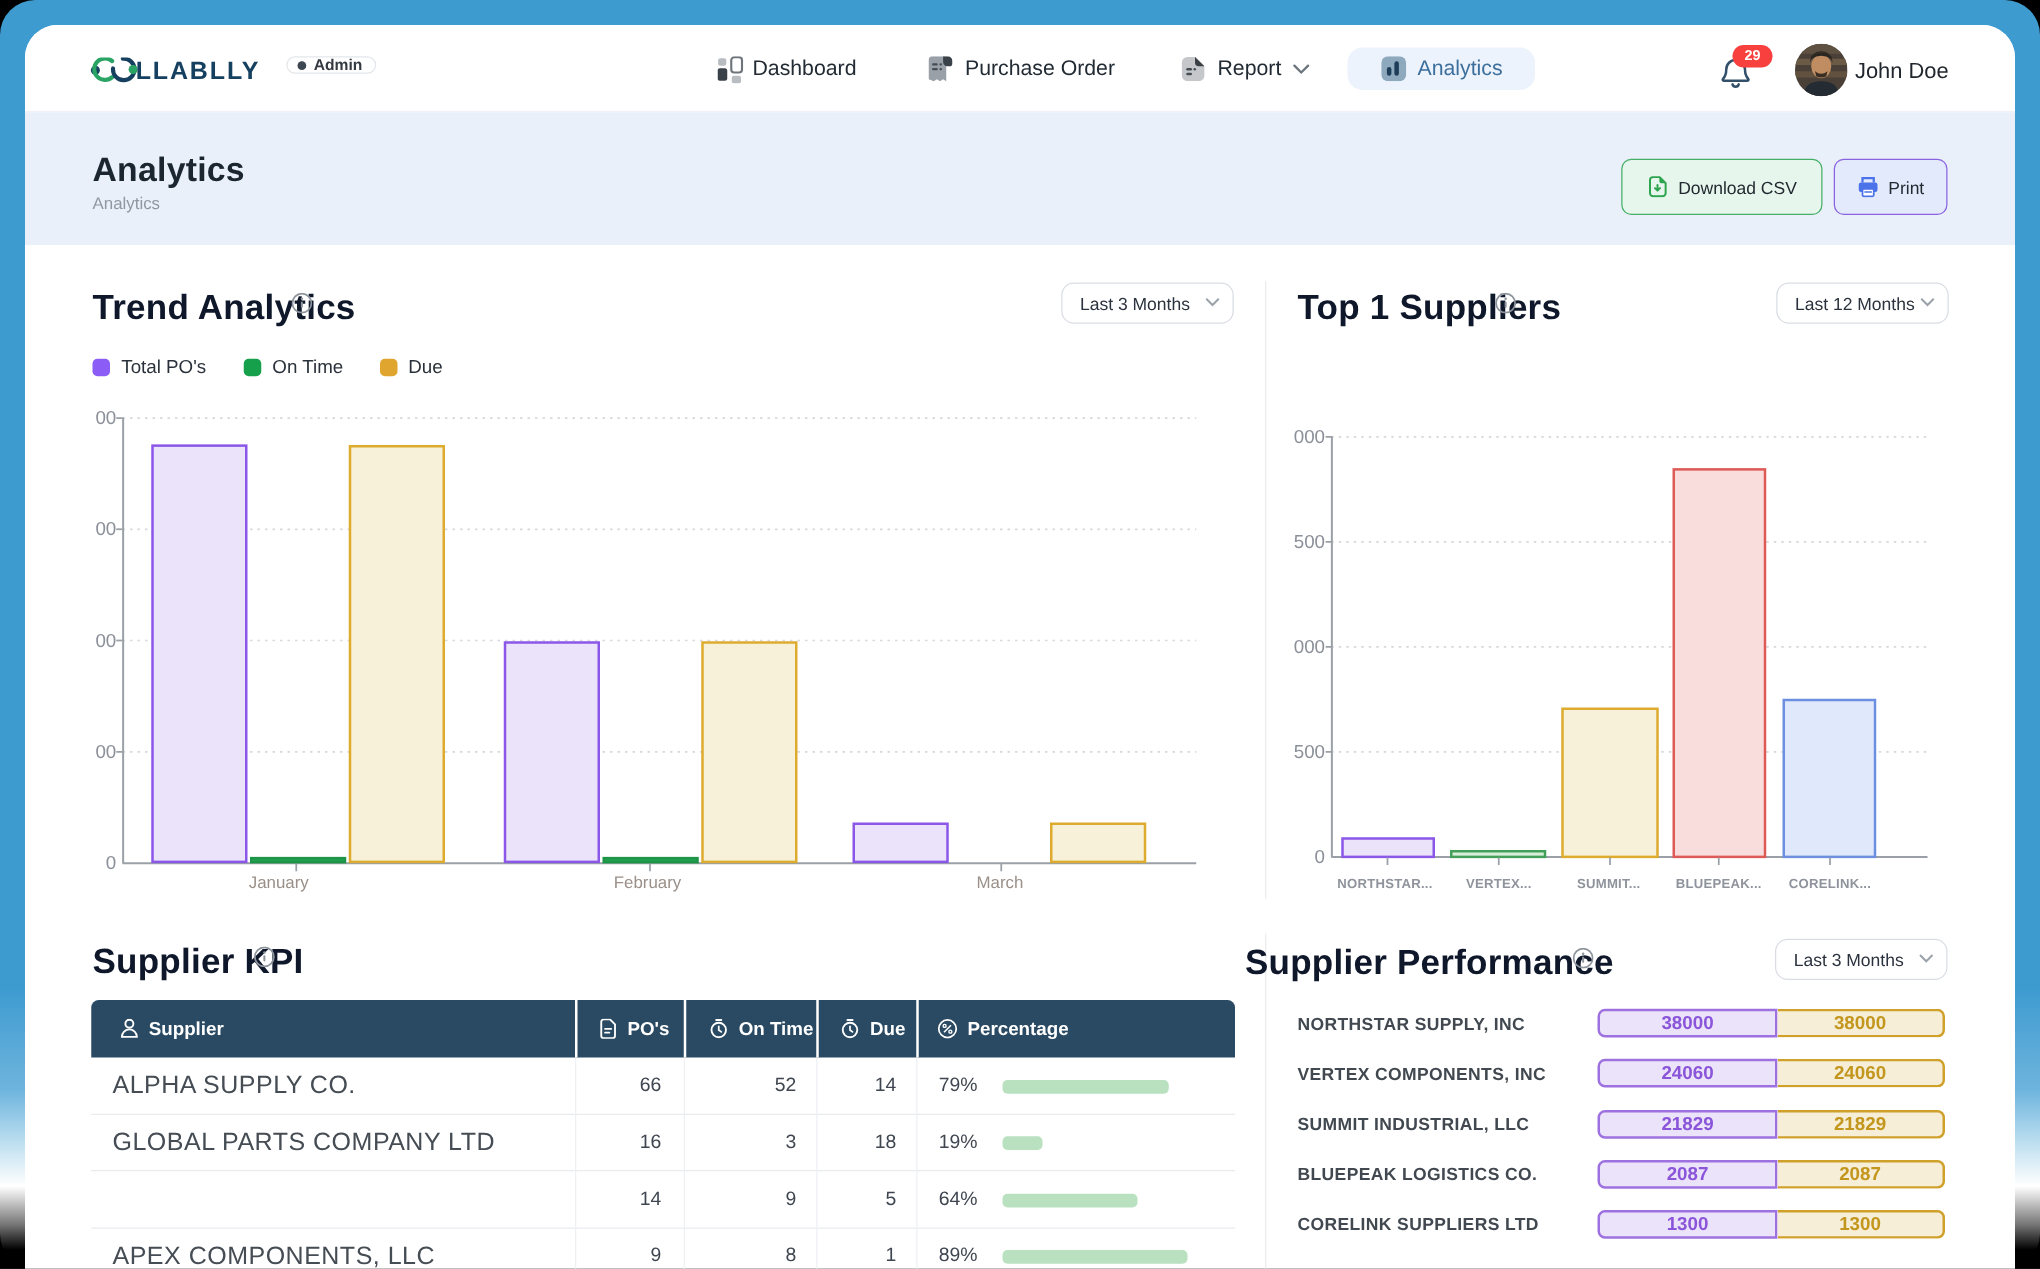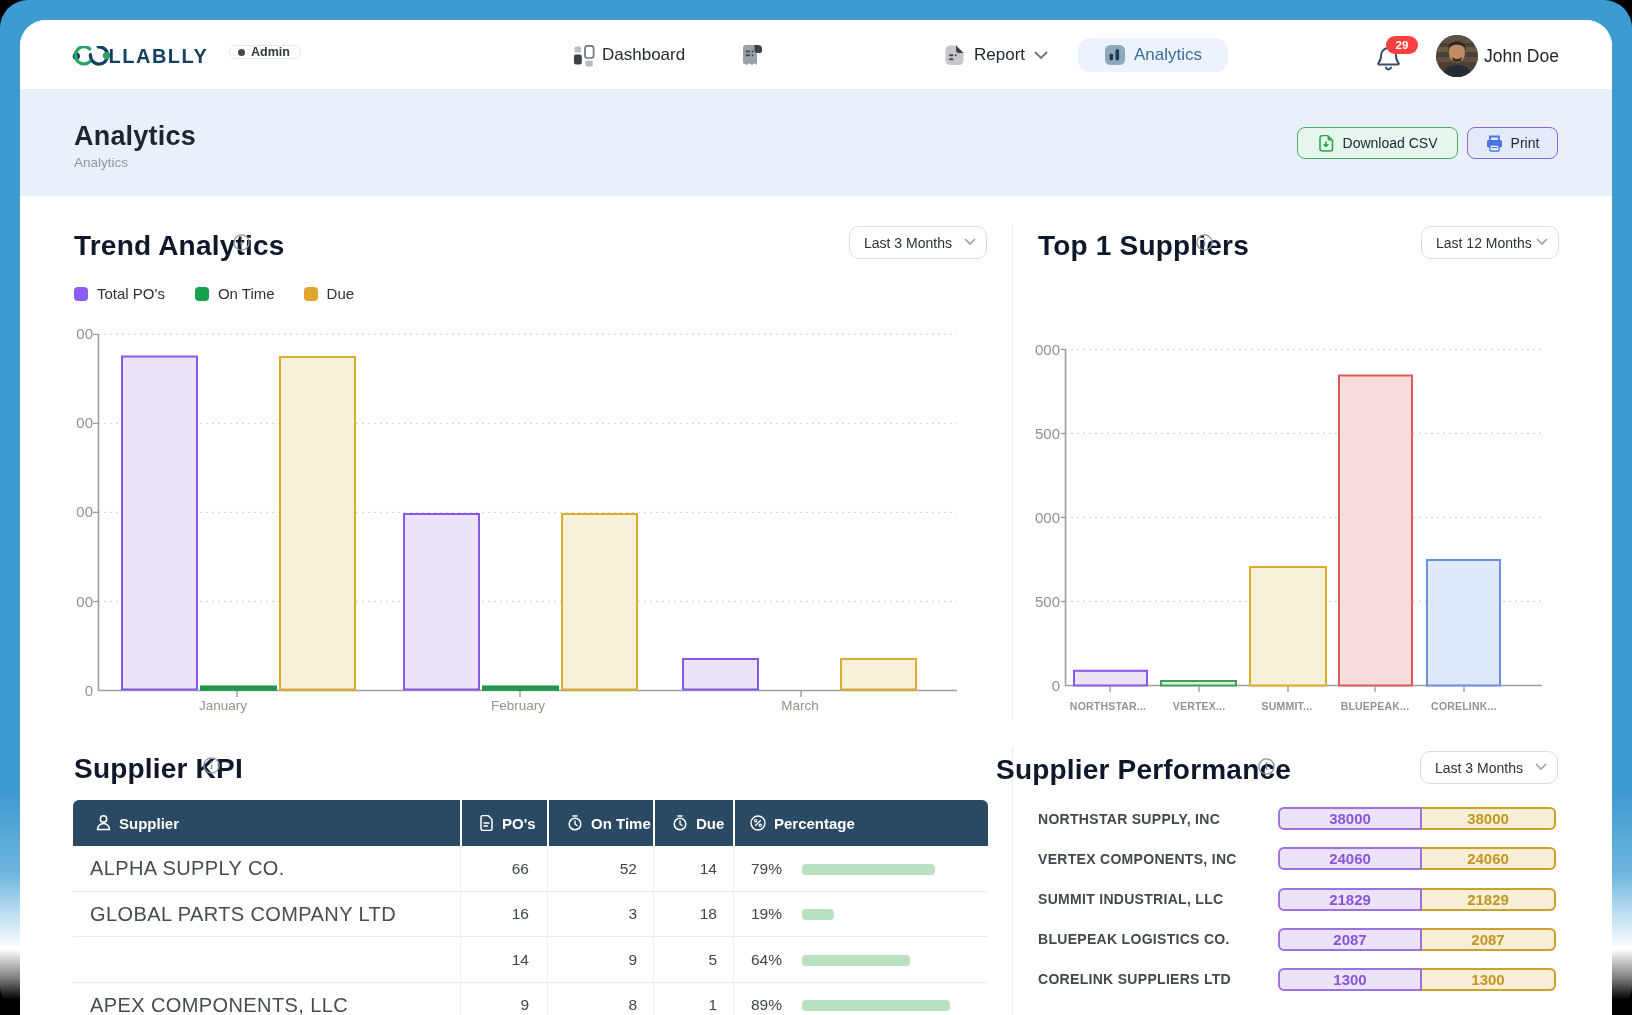--- a/index.html
+++ b/index.html
@@ -15,21 +15,21 @@
   .admin span { font-size:12.5px; font-weight:bold; color:#33393f; }
   .navtxt { position:absolute; top:0; height:70px; display:flex; align-items:center; font-size:17px; color:#222b33; font-weight:500; }
   .navpill { position:absolute; left:1058px; top:18px; width:150px; height:34px; background:#edf3fc; border-radius:12px; }
   .navpill .t { position:absolute; left:56px; top:7px; font-size:17px; font-weight:500; color:#3c6f9c; }
   .badge { position:absolute; left:1366px; top:16px; width:32px; height:18px; background:#f8403e; border-radius:9px; color:#fff; font-size:11.5px; font-weight:bold; text-align:center; line-height:18px; z-index:3;}
   .jd { position:absolute; left:1464px; top:26px; font-size:17.5px; color:#20262d; font-weight:500; }
   
   .band { position:absolute; left:0; top:70px; width:1592px; height:106px; background:#e9f0fa; }
   .band h1 { position:absolute; left:54px; top:31px; font-size:27px; font-weight:bold; color:#1b2631; letter-spacing:0.2px;}
   .band .crumb { position:absolute; left:54px; top:65px; font-size:13.5px; color:#9097a0; }
-  .btn { position:absolute; top:37px; height:32px; border-radius:8px; display:flex; align-items:center; justify-content:center; gap:8px; font-size:14px; font-weight:500; color:#222a31; }
+  .btn { position:absolute; top:37px; height:45px; border-radius:8px; display:flex; align-items:center; justify-content:center; gap:8px; font-size:14px; font-weight:500; color:#222a31; }
   .btn.dl { left:1277px; width:161px; background:#e7f6ec; border:1.5px solid #46ae67; }
   .btn.pr { left:1447px; width:91px; background:#e3eafc; border:1.5px solid #8a63e0; }
   
   .stitle { position:absolute; font-size:28px; font-weight:bold; color:#0f172a; letter-spacing:0.2px; }
   .dd { position:absolute; width:138px; height:33px; border:1px solid #d9dde3; border-radius:10px; background:#fff; display:flex; align-items:center; }
   .dd span { margin-left:14px; font-size:14px; color:#2a323d; font-weight:500;}
   .dd svg { position:absolute; right:10px; top:11px; }
   .legend { position:absolute; left:54px; top:265px; display:flex; align-items:center; }
   .legend .sq { width:14px; height:14px; border-radius:4px; }
   .legend .lt { font-size:15px; color:#2a313a; margin-left:9px; font-weight:500;}
@@ -75,20 +75,21 @@
 </svg>
 <div class="navtxt" style="left:582px">Dashboard</div>
 <svg class="abs" style="left:722px;top:25px" width="20" height="21" viewBox="0 0 20 21">
   <path d="M1 3 a3 3 0 0 1 3-3 h8 a3 3 0 0 1 3 3 v17 l-2.5-1.7 L10 20 l-2.5-1.7 L5 20 L1 18.3 Z" fill="#9aa0a7"></path>
   <rect x="3.6" y="5.5" width="4.6" height="1.9" rx="0.9" fill="#454c54"></rect>
   <rect x="9.6" y="5.5" width="2" height="1.9" rx="0.9" fill="#454c54"></rect>
   <rect x="3.6" y="9.3" width="4.6" height="1.9" rx="0.9" fill="#454c54"></rect>
   <rect x="9.6" y="9.3" width="2" height="1.9" rx="0.9" fill="#454c54"></rect>
   <path d="M12.5 0 h3.5 a4 4 0 0 1 4 4 v1.5 a2.5 2.5 0 0 1-2.5 2.5 h-1.5 a3.5 3.5 0 0 1-3.5-3.5 Z" fill="#3a4149"></path>
 </svg>
+<div class="navtxt" style="left:752px">Purchase Order</div>
 <svg class="abs" style="left:925px;top:25px" width="19" height="20" viewBox="0 0 19 20">
   <path d="M0.5 5 a4.5 4.5 0 0 1 4.5-4.5 h6.5 l7 7 v8 a4.5 4.5 0 0 1-4.5 4.5 h-9 a4.5 4.5 0 0 1-4.5-4.5 Z" fill="#c5c7ca"></path>
   <path d="M11 0.5 l7.5 7.5 h-4.5 a3 3 0 0 1-3-3 Z" fill="#3a4045"></path>
   <rect x="4" y="9.3" width="4.6" height="2" rx="1" fill="#454c54"></rect>
   <rect x="9.8" y="9.3" width="2" height="2" rx="1" fill="#454c54"></rect>
   <rect x="4" y="13.2" width="4.6" height="2" rx="1" fill="#454c54"></rect>
 </svg>
 <div class="navtxt" style="left:954px">Report</div>
 <svg class="abs" style="left:1014px;top:31px" width="14" height="9" viewBox="0 0 14 9">
       <path d="M1.5 1.5 L7 7 L12.5 1.5" fill="none" stroke="#6b737c" stroke-width="1.8" stroke-linecap="round"></path>

